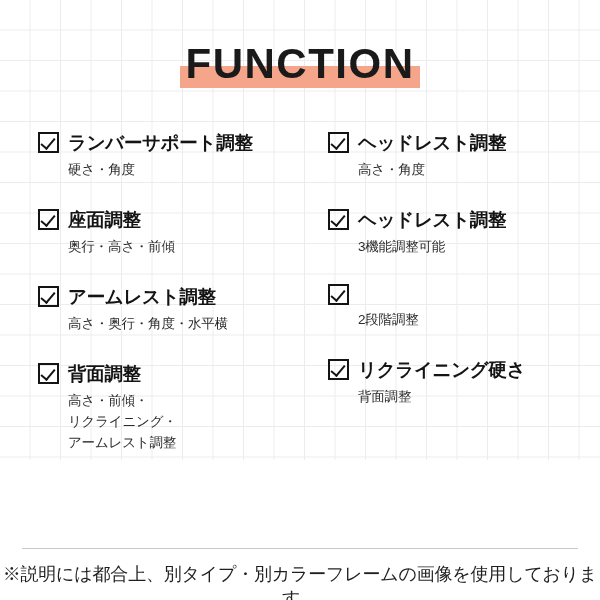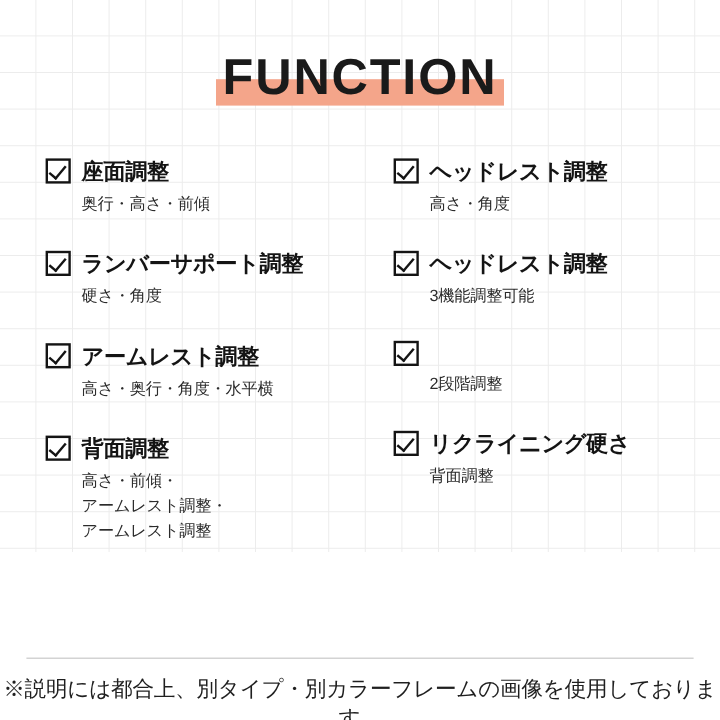--- a/index.html
+++ b/index.html
@@ -149,55 +149,55 @@
     </div>
   </div>
 
   <div id="columns">
 
     <div class="col left">
 
       <div class="item">
         <div class="item-head">
           <span class="checkbox"></span>
+          <span class="item-title">ランバーサポート調整</span>
+        </div>
+        <div class="item-desc">
+          <div>硬さ・角度</div>
+        </div>
+      </div>
+
+      <div class="item">
+        <div class="item-head">
+          <span class="checkbox"></span>
           <span class="item-title">座面調整</span>
         </div>
         <div class="item-desc">
           <div>奥行・高さ・前傾</div>
         </div>
       </div>
 
       <div class="item">
         <div class="item-head">
           <span class="checkbox"></span>
-          <span class="item-title">ランバーサポート調整</span>
-        </div>
-        <div class="item-desc">
-          <div>硬さ・角度</div>
-        </div>
-      </div>
-
-      <div class="item">
-        <div class="item-head">
-          <span class="checkbox"></span>
           <span class="item-title">アームレスト調整</span>
         </div>
         <div class="item-desc">
           <div>高さ・奥行・角度・水平横</div>
         </div>
       </div>
 
       <div class="item">
         <div class="item-head">
           <span class="checkbox"></span>
           <span class="item-title">背面調整</span>
         </div>
         <div class="item-desc">
           <div>高さ・前傾・</div>
-          <div>アームレスト調整・</div>
+          <div>リクライニング・</div>
           <div>アームレスト調整</div>
         </div>
       </div>
 
     </div>
 
     <div class="col right">
 
       <div class="item">
         <div class="item-head">

